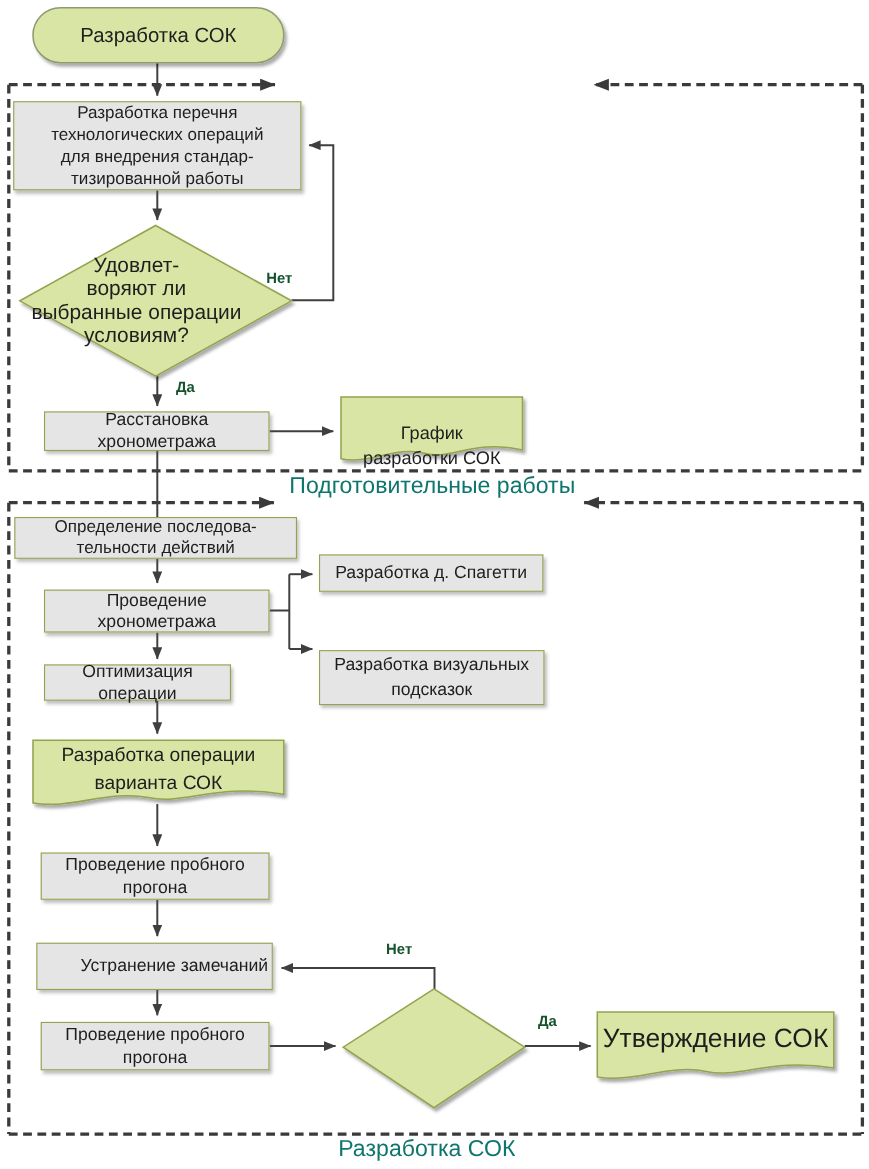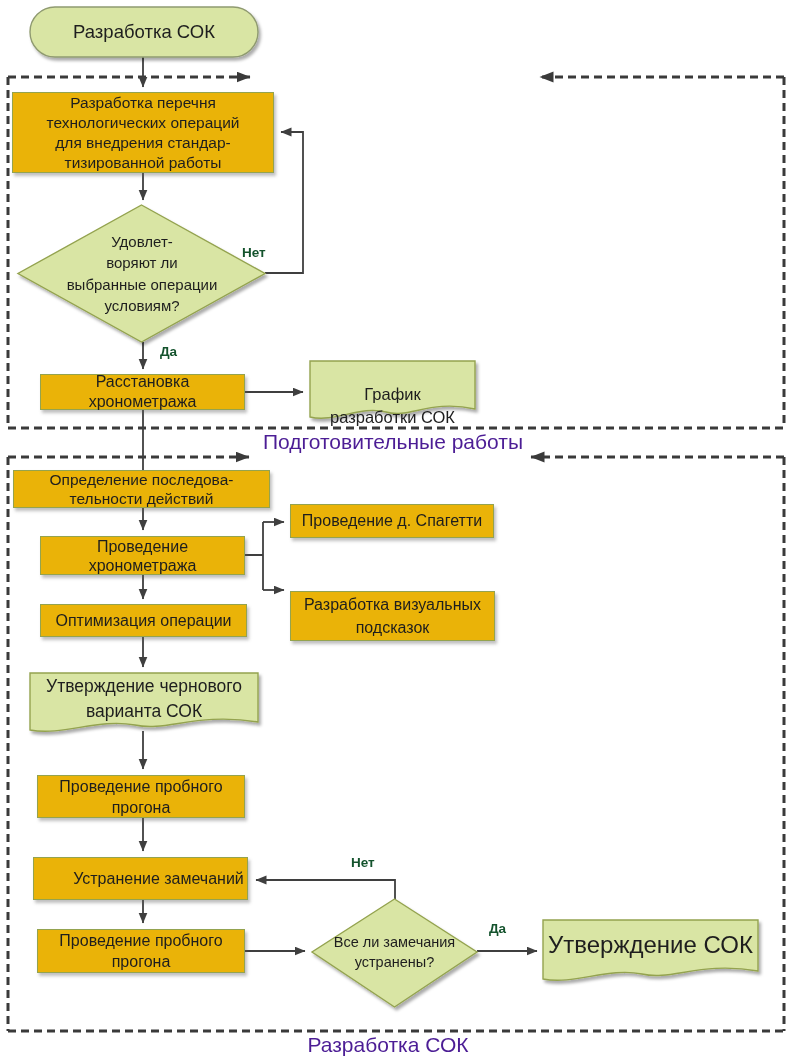--- a/index.html
+++ b/index.html
@@ -4,34 +4,34 @@
 <style>
   html,body{margin:0;padding:0;background:#ffffff;}
   .canvas{
     position:relative;width:790px;height:1063px;overflow:hidden;
     font-family:"Liberation Sans","DejaVu Sans",sans-serif;color:#1e1e1e;
     background:#ffffff;
   }
   .canvas svg{position:absolute;left:0;top:0;}
   .node{
     position:absolute;box-sizing:border-box;
-    background:#eab308;border:1.4px solid #94a34f;
+    background:#e5e5e5;border:1.4px solid #94a34f;
     box-shadow:2px 3px 3px rgba(90,90,90,0.38);
     display:flex;align-items:center;justify-content:center;
     text-align:center;white-space:pre-line;line-height:20px;font-size:16px;
   }
   .txt{
     position:absolute;display:flex;align-items:center;justify-content:center;
     text-align:center;white-space:pre-line;pointer-events:none;
   }
   .edge-label{
     position:absolute;font-weight:bold;font-size:13.5px;color:#14532d;
   }
   .section-label{
-    position:absolute;font-size:21px;color:#4c1d95;text-align:center;white-space:nowrap;
+    position:absolute;font-size:21px;color:#0f766e;text-align:center;white-space:nowrap;
   }
 </style>
 </head>
 <body>
 
 <div class="canvas">
 
   <svg width="790" height="1063" viewBox="0 0 790 1063">
     <defs>
       <filter id="ds" x="-20%" y="-20%" width="140%" height="140%">
@@ -91,41 +91,39 @@
 
   <div class="node" style="left:12px;top:92px;width:262px;height:81px;font-size:15.5px;">Разработка перечня
 технологических операций
 для внедрения стандар-
 тизированной работы</div>
   <div class="node" style="left:40px;top:374px;width:205px;height:36px;">Расстановка хронометража</div>
   <div class="node" style="left:40px;top:536px;width:205px;height:39px;line-height:19px;">Проведение
 хронометража</div>
   <div class="node" style="left:13px;top:470px;width:257px;height:38px;font-size:15.5px;line-height:19px;">Определение последова-
 тельности действий</div>
-  <div class="node" style="left:290px;top:504px;width:204px;height:34px;">Проведение д. Спагетти</div>
+  <div class="node" style="left:290px;top:504px;width:204px;height:34px;">Разработка д. Спагетти</div>
   <div class="node" style="left:290px;top:567px;width:205px;height:50px;line-height:23px;margin-top:24px;">Разработка визуальных
 подсказок</div>
-  <div class="node" style="left:40px;top:604px;width:207px;height:33px;">Оптимизация операции</div>
+  <div class="node" style="left:40px;top:604px;width:170px;height:33px;">Оптимизация операции</div>
   <div class="node" style="left:37px;top:775px;width:208px;height:43px;line-height:21px;">Проведение пробного
 прогона</div>
   <div class="node" style="left:33px;top:857px;width:215px;height:43px;padding-left:36px;">Устранение замечаний</div>
   <div class="node" style="left:37px;top:929px;width:208px;height:44px;line-height:21px;">Проведение пробного
 прогона</div>
 
   <div class="txt" style="left:30px;top:7px;width:228px;height:50px;font-size:18.5px;">Разработка СОК</div>
-  <div class="txt" style="left:30px;top:208px;width:224px;height:131px;font-size:15px;line-height:21.5px;">Удовлет-
+  <div class="txt" style="left:12px;top:208px;width:224px;height:131px;font-size:19px;line-height:21.5px;">Удовлет-
 воряют ли
 выбранные операции
 условиям?</div>
   <div class="txt" style="left:310px;top:363px;width:165px;height:45px;font-size:16.5px;line-height:23px;margin-top:20px;">График
 разработки СОК</div>
-  <div class="txt" style="left:30px;top:676px;width:228px;height:46px;font-size:17.5px;line-height:25px;">Утверждение чернового
+  <div class="txt" style="left:30px;top:676px;width:228px;height:46px;font-size:17.5px;line-height:25px;">Разработка операции
 варианта СОК</div>
-  <div class="txt" style="left:317px;top:910px;width:155px;height:84px;font-size:14.5px;line-height:20px;">Все ли замечания
-устранены?</div>
   <div class="txt" style="left:543px;top:922px;width:215px;height:46px;font-size:24px;">Утверждение СОК</div>
 
   <div class="edge-label" style="left:160px;top:344px;">Да</div>
   <div class="edge-label" style="left:242px;top:245px;">Нет</div>
   <div class="edge-label" style="left:351px;top:855px;">Нет</div>
   <div class="edge-label" style="left:489px;top:921px;">Да</div>
 
   <div class="section-label" style="left:243px;top:430px;width:300px;">Подготовительные работы</div>
   <div class="section-label" style="left:238px;top:1033px;width:300px;">Разработка СОК</div>
 

